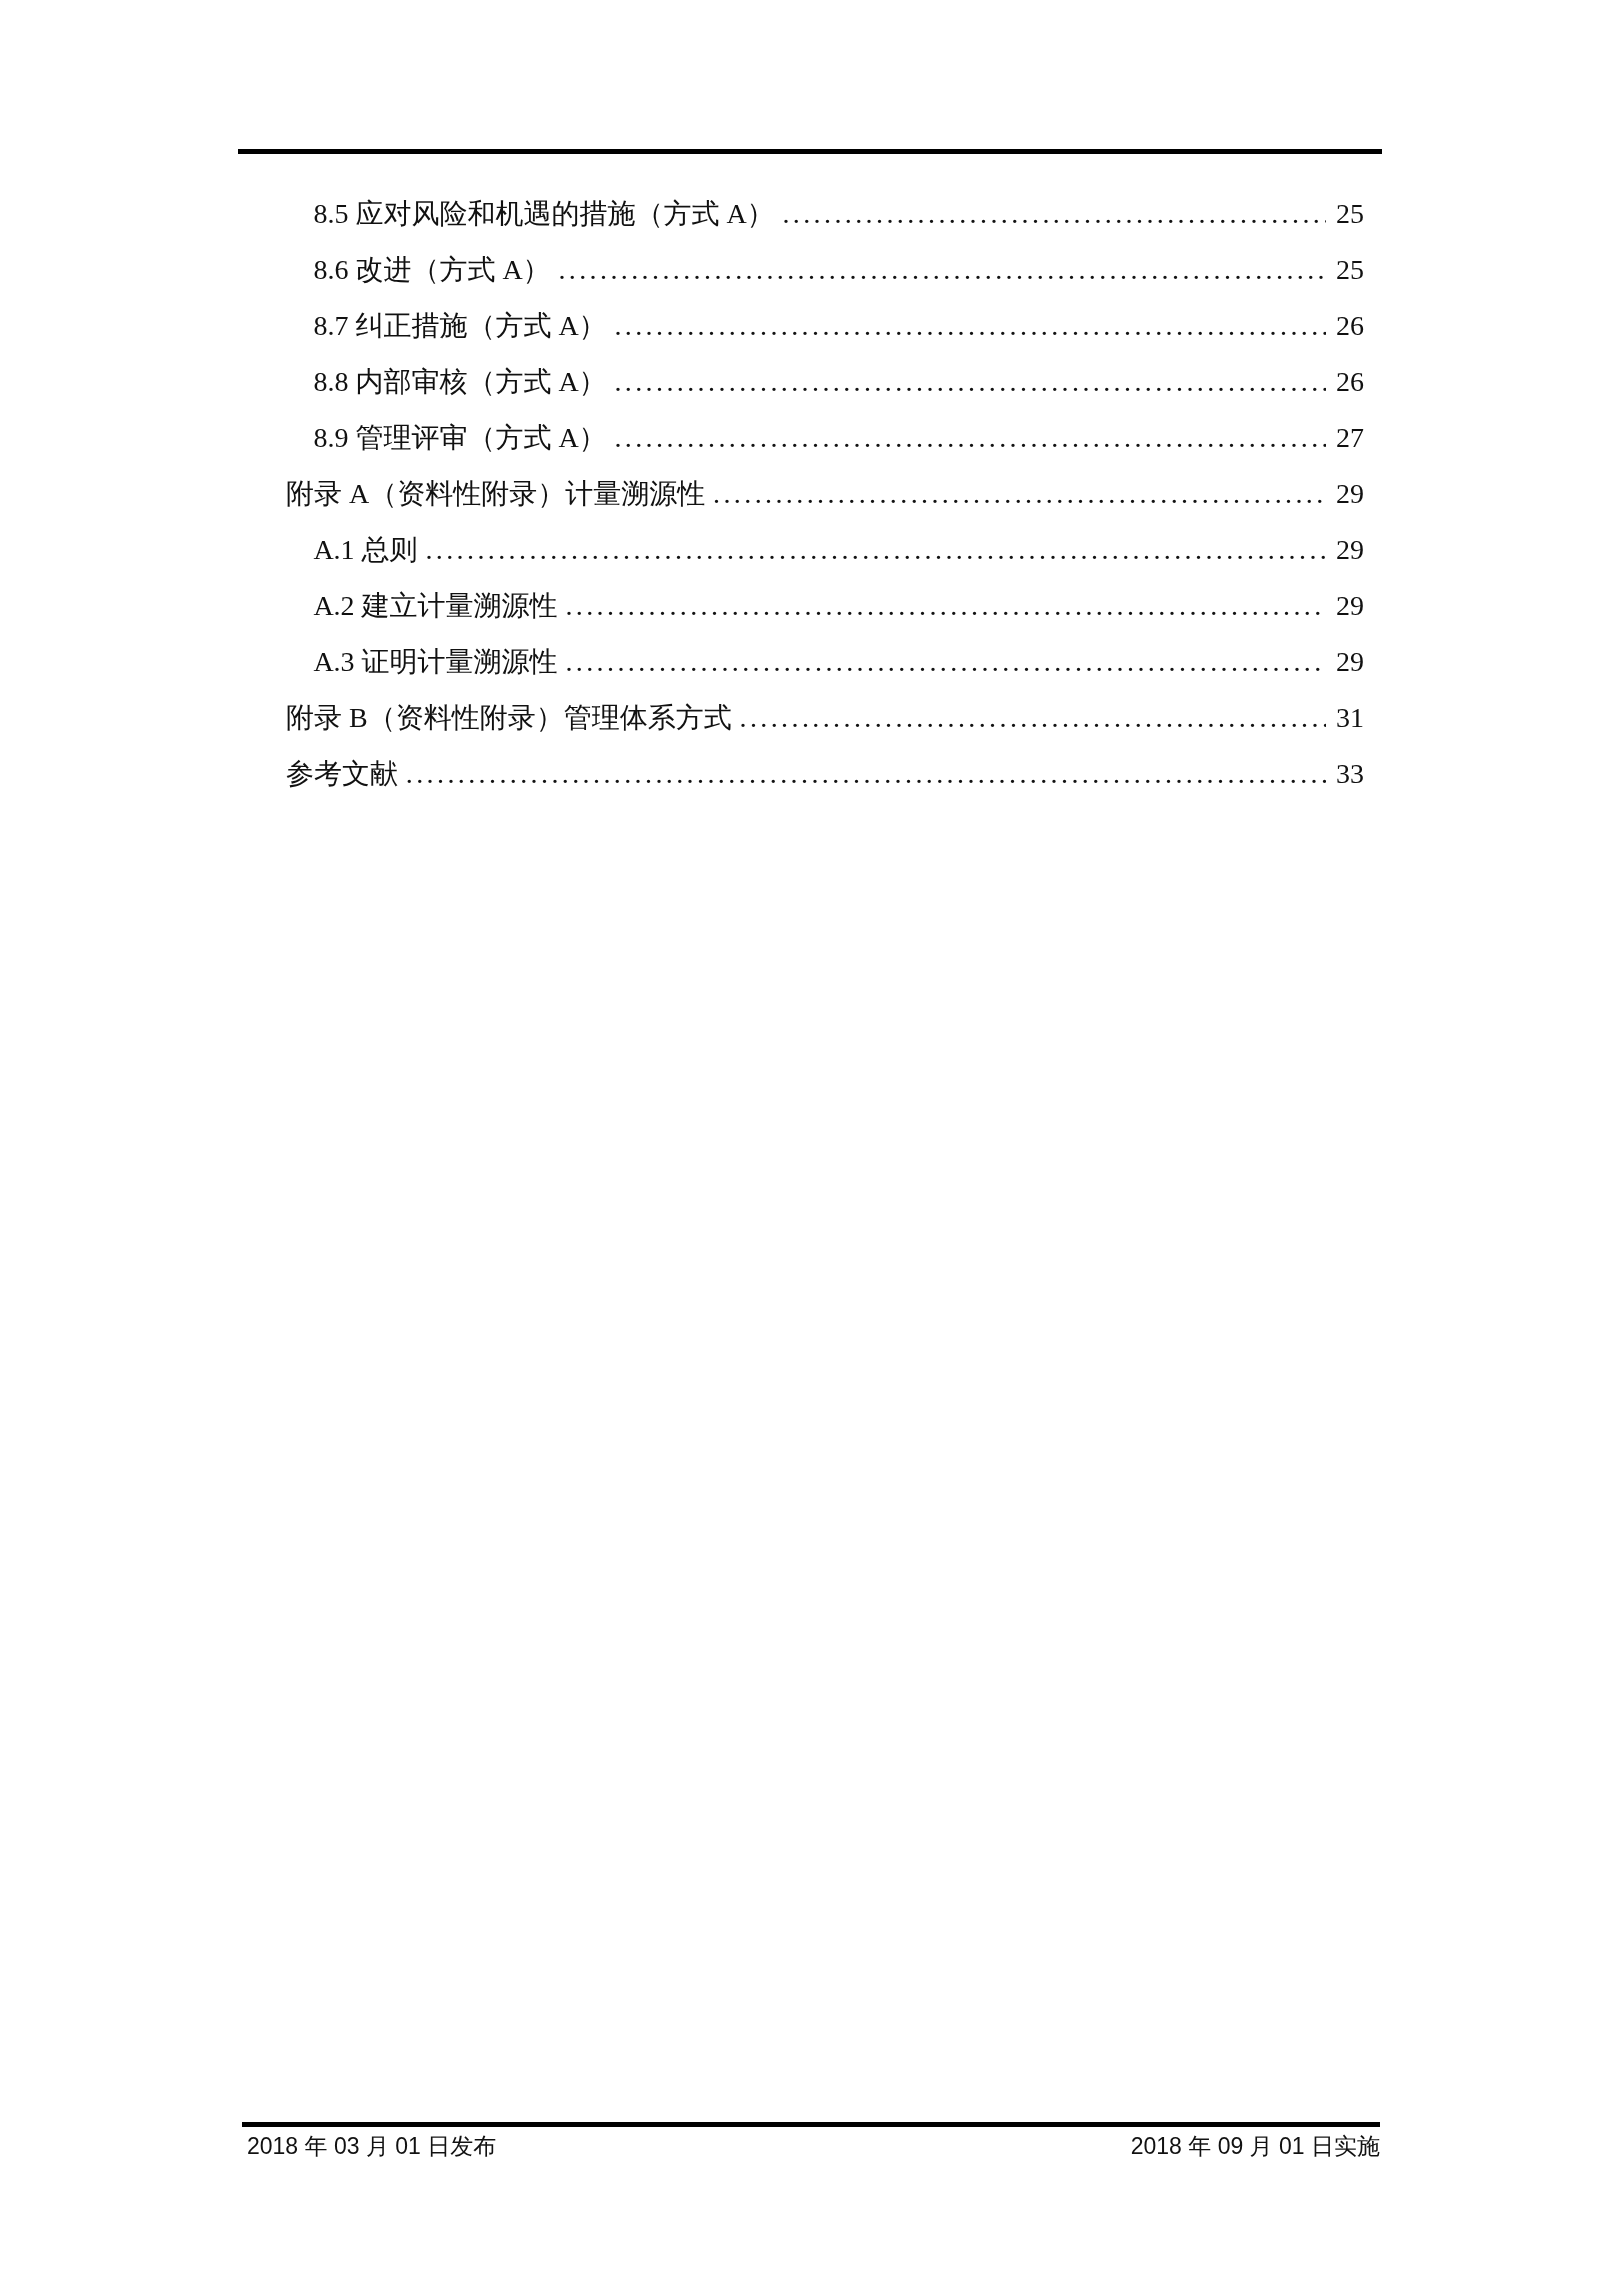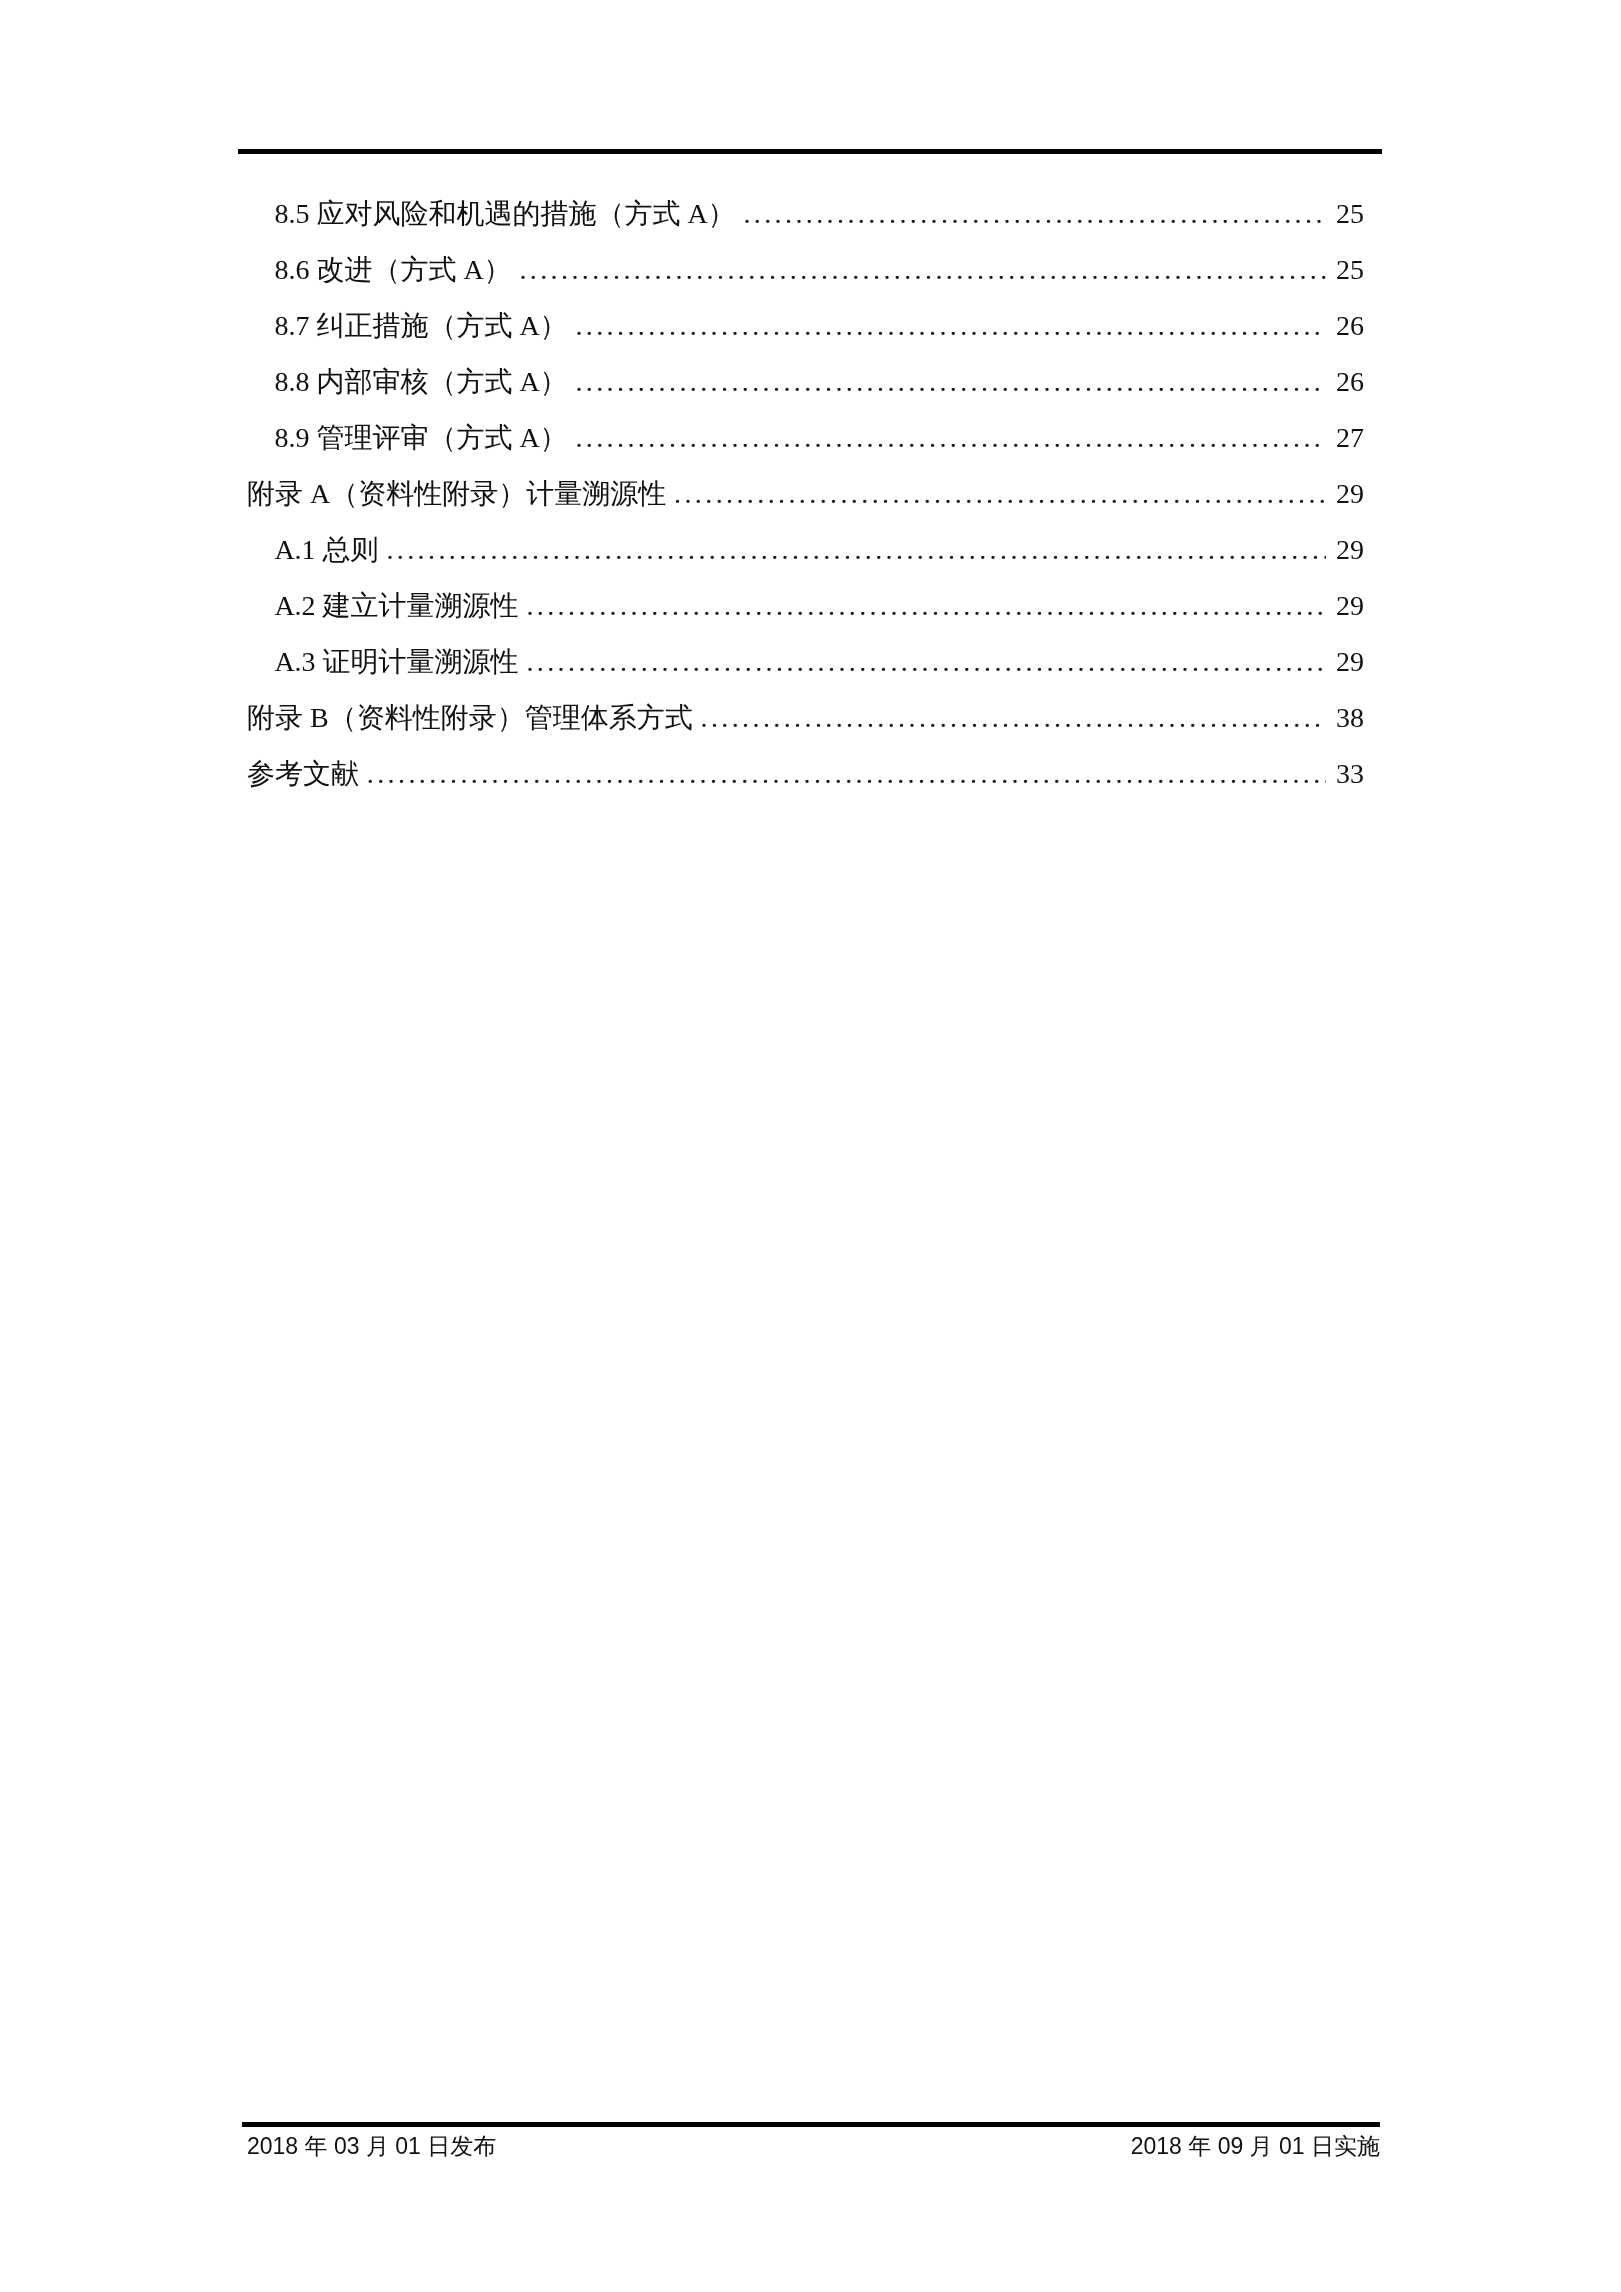--- a/index.html
+++ b/index.html
@@ -49,20 +49,21 @@
     font-family: "Liberation Serif", "DejaVu Serif", serif;
     font-size: 28px;
     color: #111111;
   }
   .toc-row {
     display: flex;
     align-items: baseline;
     height: 56px;
     line-height: 56px;
     white-space: nowrap;
+    margin-left: 39px;
   }
   .toc-row.indent {
     padding-left: 27.4px;
   }
   .toc-title {
     flex: none;
   }
   .dot-leader {
     flex: 1 1 auto;
     overflow: hidden;
@@ -148,21 +149,21 @@
       <span class="toc-page">29</span>
     </div>
     <div class="toc-row indent">
       <span class="toc-title">A.3 证明计量溯源性</span>
       <span class="dot-leader">........................................................................................................................</span>
       <span class="toc-page">29</span>
     </div>
     <div class="toc-row">
       <span class="toc-title">附录 B（资料性附录）管理体系方式</span>
       <span class="dot-leader">........................................................................................................................</span>
-      <span class="toc-page">38</span>
+      <span class="toc-page">31</span>
     </div>
     <div class="toc-row">
       <span class="toc-title">参考文献</span>
       <span class="dot-leader">........................................................................................................................</span>
       <span class="toc-page">33</span>
     </div>
   </div>
 
   <div class="footer-rule"></div>
   <div class="footer-bar">

